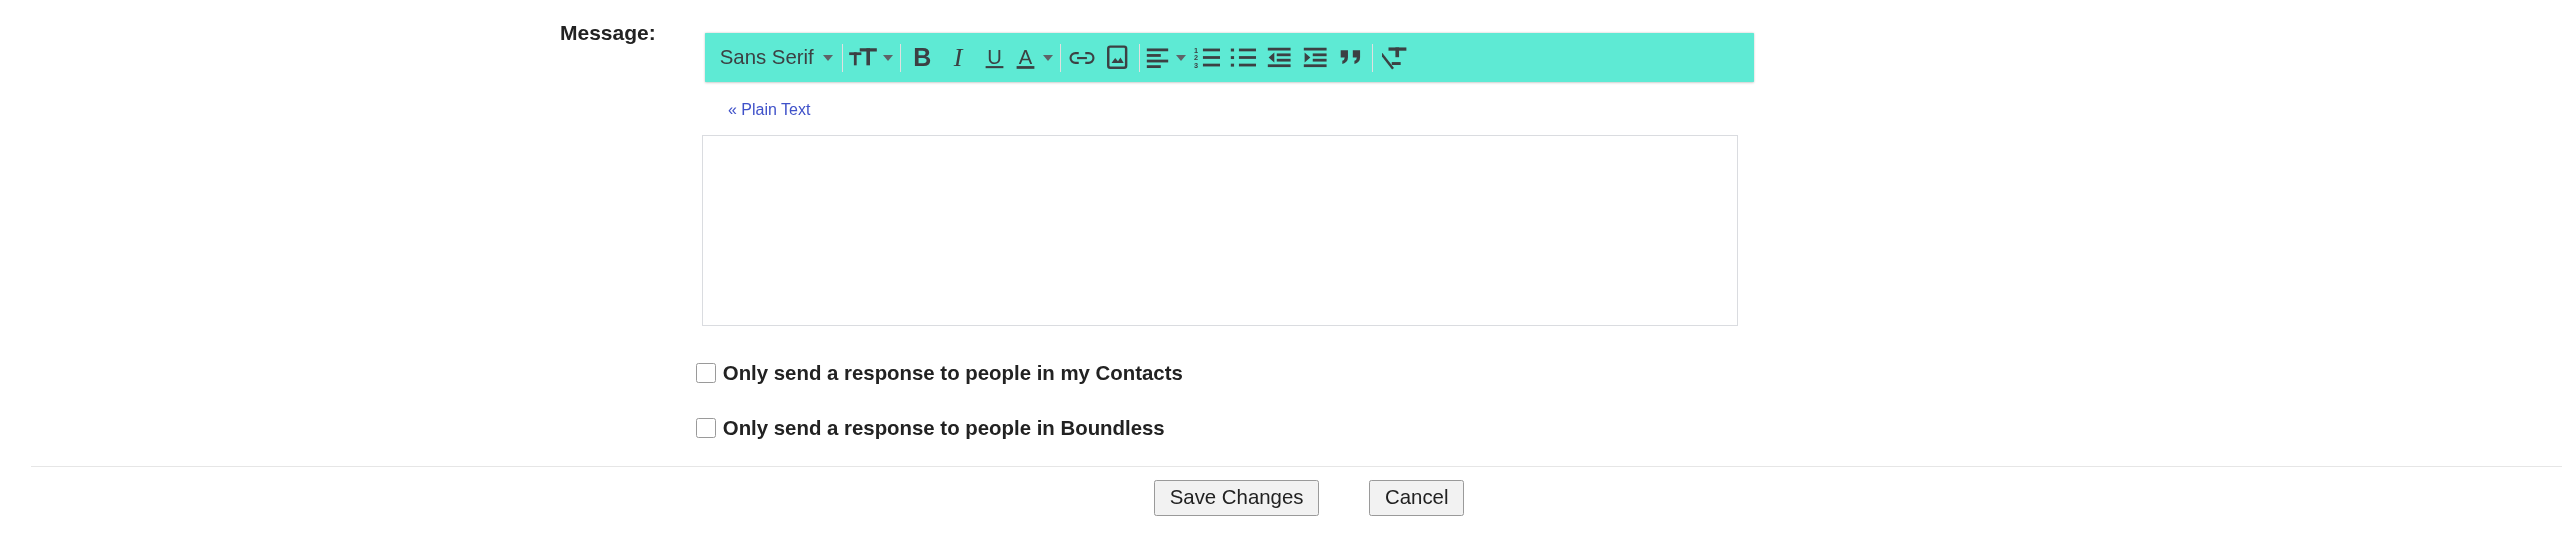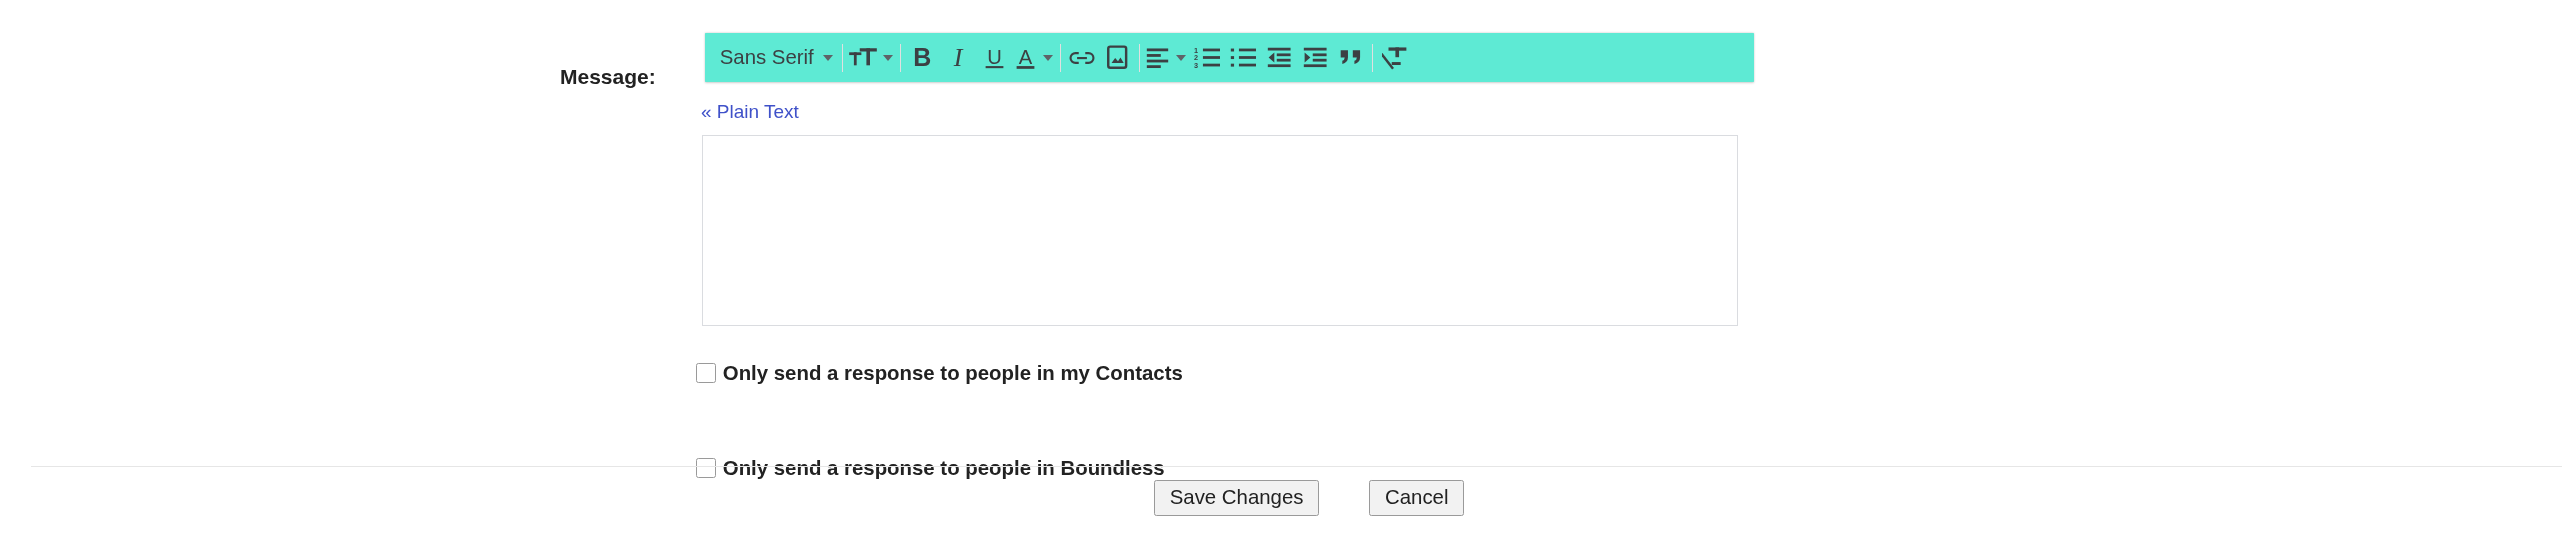--- a/index.html
+++ b/index.html
@@ -19,21 +19,20 @@
   
   .message-label {
     position: absolute;
     left: 560px;
     top: 22px;
     font-size: 21px;
     font-weight: bold;
     color: #222222;
     white-space: nowrap;
     line-height: 1;
-    margin-top: 44px;
   }
 
   
   .editor-toolbar {
     position: absolute;
     left: 705px;
     top: 33px;
     width: 1049px;
     height: 49px;
     background: #5eead4;
@@ -93,23 +92,23 @@
     font-family: "Liberation Serif", serif;
   }
   .glyph.bold { font-weight: bold; font-family: "Liberation Sans", sans-serif; font-size: 25px;}
   .glyph.ital { font-style: italic; font-family: "Liberation Serif", serif; font-size: 26px; }
 
   svg.ic { display: block; }
 
   
   .plain-text-link {
     position: absolute;
-    left: 701px;
+    left: 728px;
     top: 102px;
-    font-size: 19px;
+    font-size: 16px;
     color: #3f51c9;
     white-space: nowrap;
     line-height: 1;
     cursor: pointer;
   }
 
   
   .editor-body {
     position: absolute;
     left: 702px;
@@ -123,21 +122,21 @@
 
   
   .checkbox-row {
     position: absolute;
     left: 696px;
     display: flex;
     align-items: center;
     white-space: nowrap;
   }
   .checkbox-row.row1 { top: 363px; }
-  .checkbox-row.row2 { top: 418px; margin-top: 40px; }
+  .checkbox-row.row2 { top: 418px; }
   .cb {
     width: 19.5px;
     height: 19.5px;
     border: 0.8px solid #9a9a9a;
     border-radius: 2.4px;
     background: #ffffff;
     box-sizing: border-box;
     flex: none;
     margin-right: 7.3px;
   }

